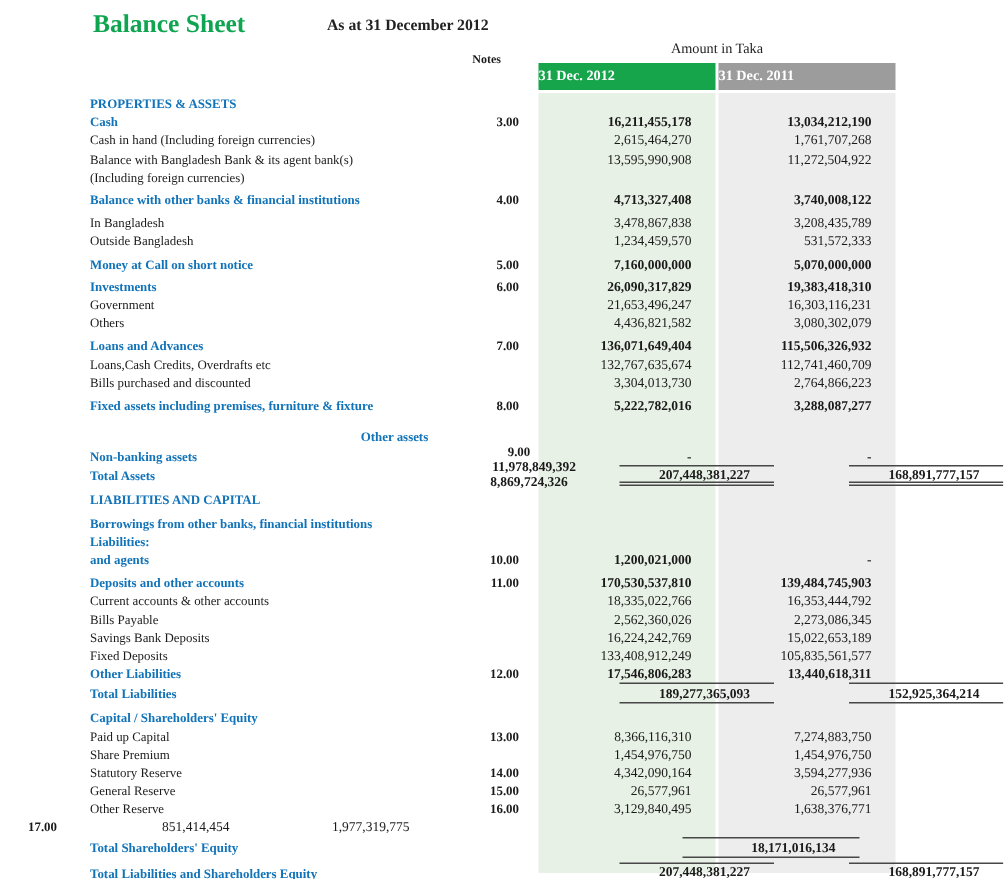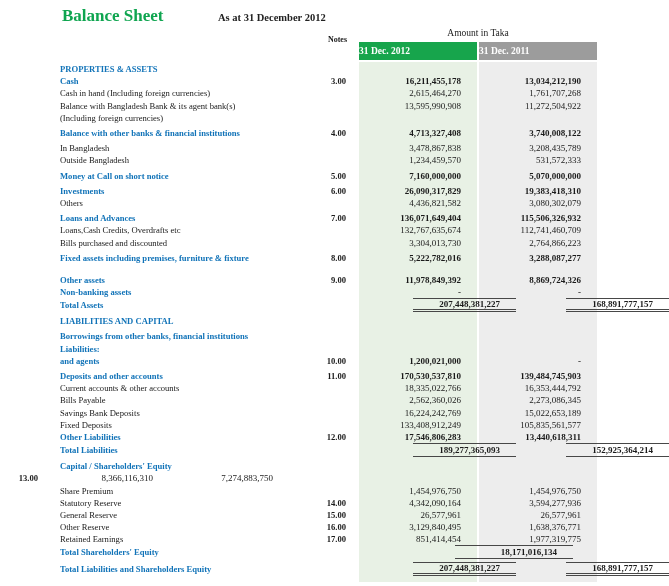--- a/index.html
+++ b/index.html
@@ -13,35 +13,35 @@
     --rule:#474747;
   }
   html,body{margin:0;padding:0;background:#fff;}
   .sheet{
     position:relative;width:669px;height:586px;background:#fff;overflow:hidden;
     font-family:Liberation Serif, serif;color:var(--ink);
   }
   .title{position:absolute;left:62px;top:6px;font-size:17px;font-weight:bold;color:var(--title-green);}
   .subtitle{position:absolute;left:218px;top:12px;font-size:10.5px;font-weight:bold;color:#222;}
   .amount-unit{position:absolute;left:359px;top:28px;width:238px;text-align:center;font-size:9.5px;color:#222;}
-  .notes-head{position:absolute;left:304px;top:35px;width:43px;text-align:right;font-size:8px;font-weight:bold;}
+  .notes-head{position:absolute;left:291px;top:35px;width:43px;text-align:right;font-size:8px;font-weight:bold;}
   .colhead{
     position:absolute;top:42px;width:118px;height:18px;line-height:18px;
     color:#fff;font-size:9.5px;font-weight:bold;
   }
   .colhead.green{left:359px;background:var(--block-green);}
   .colhead.gray{left:479px;background:var(--block-gray);}
   .bg{position:absolute;top:62px;width:118px;height:520px;}
   .bg.g1{left:359px;background:var(--col-green);}
   .bg.g2{left:479px;background:var(--col-gray);}
   .rows{position:absolute;left:0;top:63px;width:669px;}
   .row{display:flex;align-items:center;height:12.2px;}
   .row.total{height:14px;gap:48px;}
   .row.gap-sm{margin-top:3px;}
-  .row.gap-lg{margin-top:10px;}
+  .row.gap-lg{margin-top:10px;flex-direction:column;}
   .cell{box-sizing:border-box;height:100%;display:flex;align-items:center;}
   .cell.lbl{width:308px;padding-left:60px;font-size:8.6px;text-align:right;}
   .cell.note{width:38px;justify-content:flex-end;font-size:8.6px;font-weight:bold;text-align:center;}
   .cell.val{width:118px;justify-content:flex-end;padding-right:16px;font-size:9px;}
   .cell.v1{margin-left:13px;}
   .cell.v2{margin-left:2px;}
   .row.section .cell.lbl,.row.main .cell.lbl,.row.total .cell.lbl{color:var(--label-blue);font-weight:bold;}
   .row.main .cell.val,.row.total .cell.val{font-weight:bold;text-align:right;}
   .row.rt .cell.val{border-top:1px solid var(--rule);}
   .row.rb-single .cell.val{border-bottom:1.5px solid var(--rule);}
@@ -114,20 +114,26 @@
         <div class="cell val v1">7,160,000,000</div>
         <div class="cell val v2">5,070,000,000</div>
       </div>
       <div class="row main gap-sm">
         <div class="cell lbl">Investments</div>
         <div class="cell note">6.00</div>
         <div class="cell val v1">26,090,317,829</div>
         <div class="cell val v2">19,383,418,310</div>
       </div>
       <div class="row sub">
+        <div class="cell lbl">Government</div>
+        <div class="cell note"></div>
+        <div class="cell val v1">21,653,496,247</div>
+        <div class="cell val v2">16,303,116,231</div>
+      </div>
+      <div class="row sub">
         <div class="cell lbl">Others</div>
         <div class="cell note"></div>
         <div class="cell val v1">4,436,821,582</div>
         <div class="cell val v2">3,080,302,079</div>
       </div>
       <div class="row main gap-sm">
         <div class="cell lbl">Loans and Advances</div>
         <div class="cell note">7.00</div>
         <div class="cell val v1">136,071,649,404</div>
         <div class="cell val v2">115,506,326,932</div>
@@ -234,20 +240,21 @@
         <div class="cell val v1">189,277,365,093</div>
         <div class="cell val v2">152,925,364,214</div>
       </div>
       <div class="row section gap-sm">
         <div class="cell lbl">Capital / Shareholders' Equity</div>
         <div class="cell note"></div>
         <div class="cell val v1"></div>
         <div class="cell val v2"></div>
       </div>
       <div class="row sub">
+        <div class="cell lbl">Paid up Capital</div>
         <div class="cell note">13.00</div>
         <div class="cell val v1">8,366,116,310</div>
         <div class="cell val v2">7,274,883,750</div>
       </div>
       <div class="row sub">
         <div class="cell lbl">Share Premium</div>
         <div class="cell note"></div>
         <div class="cell val v1">1,454,976,750</div>
         <div class="cell val v2">1,454,976,750</div>
       </div>
@@ -263,21 +270,20 @@
         <div class="cell val v1">26,577,961</div>
         <div class="cell val v2">26,577,961</div>
       </div>
       <div class="row sub">
         <div class="cell lbl">Other Reserve</div>
         <div class="cell note">16.00</div>
         <div class="cell val v1">3,129,840,495</div>
         <div class="cell val v2">1,638,376,771</div>
       </div>
       <div class="row sub">
-        <div class="cell lbl">Retained Earnings</div>
         <div class="cell note">17.00</div>
         <div class="cell val v1">851,414,454</div>
         <div class="cell val v2">1,977,319,775</div>
       </div>
       <div class="row total rt rb-single">
         <div class="cell lbl">Total Shareholders' Equity</div>
         <div class="cell note"></div>
         <div class="cell val v1">18,171,016,134</div>
       </div>
       <div class="row total gap-sm rt rb-double">

